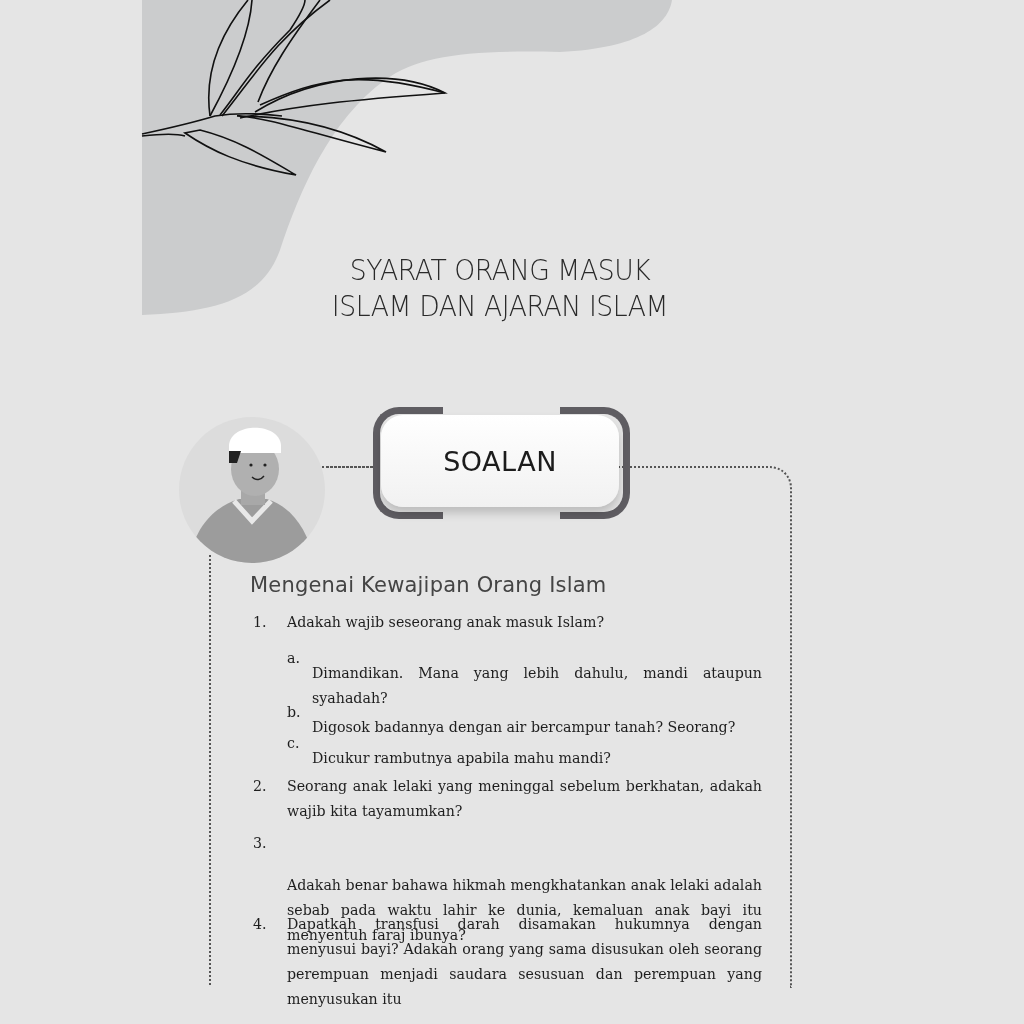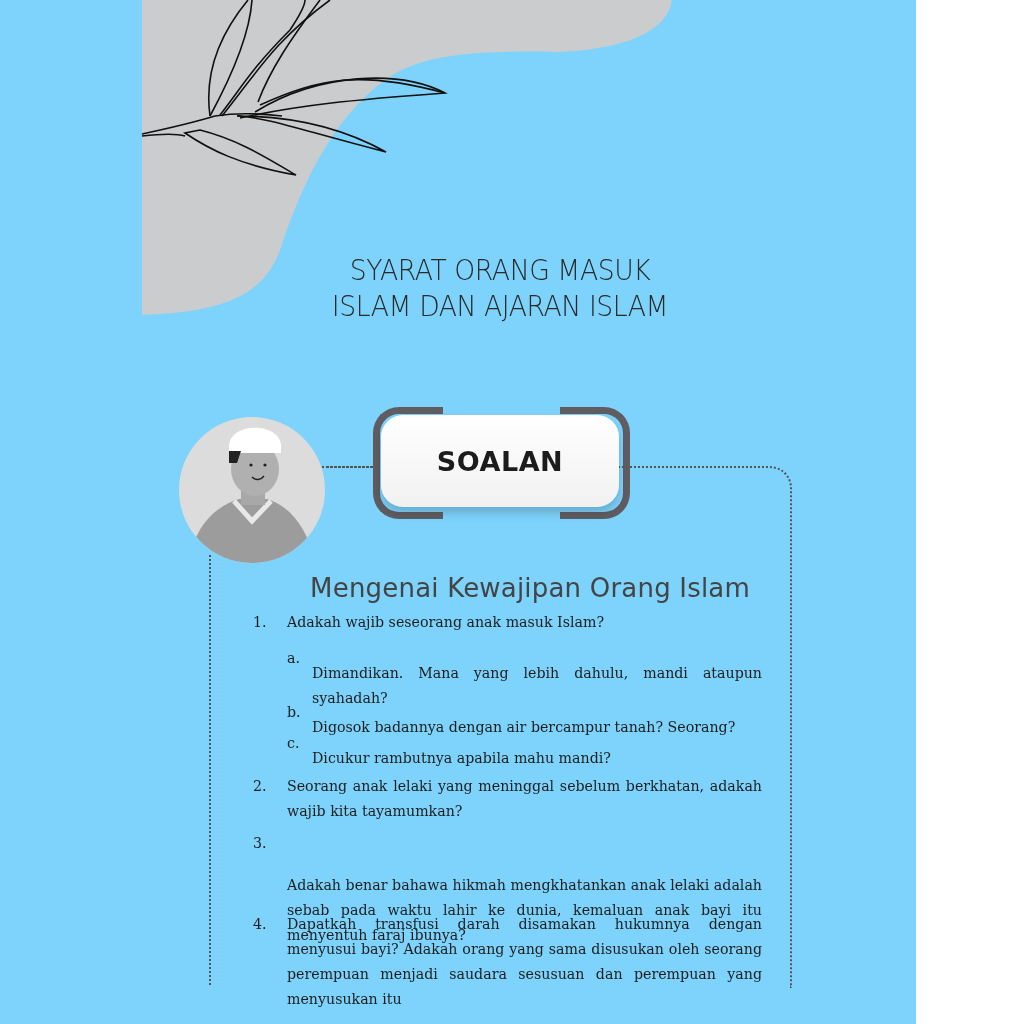--- a/index.html
+++ b/index.html
@@ -1,38 +1,38 @@
 <!DOCTYPE html>
 <html><head>
 <meta charset="utf-8">
 <style>
   html, body { margin: 0; padding: 0; background: #ffffff; }
   body { width: 1024px; height: 1024px; position: relative; overflow: hidden; font-family: "DejaVu Sans", sans-serif; }
-  .page { position: absolute; left: 0; top: 0; width: 916px; height: 1024px; background: #7dd3fc; }
+  .page { position: absolute; left: 0; top: 0; width: 1024px; height: 1024px; background: #e5e5e5; }
   .blob { position: absolute; left: 0; top: 0; }
   .title { position: absolute; left: 250px; width: 500px; top: 252px; text-align: center;
            font-family: "DejaVu Sans", sans-serif; font-weight: 300; font-size: 29px; line-height: 36px;
            color: #2a2a2a; letter-spacing: -0.5px; transform: scaleX(0.92); }
   .title div { white-space: nowrap; }
   .frame { position: absolute; left: 210px; top: 466px; width: 580px; height: 520px;
            border-top: 2px dotted #555; border-right: 2px dotted #555; border-top-right-radius: 22px; }
   .frame-left { position: absolute; left: 209px; top: 555px; width: 0; height: 430px; border-left: 2px dotted #555; }
   .conn { position: absolute; left: 322px; top: 466px; width: 55px; border-top: 2px dotted #555; }
   .avatar { position: absolute; left: 179px; top: 417px; width: 146px; height: 146px; border-radius: 50%;
             background: #dcdcdc; overflow: hidden; }
   .badge-wrap { position: absolute; left: 373px; top: 407px; width: 257px; height: 112px; }
   .badge { position: absolute; left: 8px; top: 8px; width: 238px; height: 92px; border-radius: 22px;
            background: linear-gradient(#ffffff, #f1f1f1); box-shadow: 0 6px 10px rgba(0,0,0,0.18);
            display: flex; align-items: center; justify-content: center; }
-  .badge-text { font-family: "DejaVu Sans", sans-serif; font-weight: bold; font-size: 27px; color: #1c1c1c; letter-spacing: 0.5px; }
+  .badge-text { font-family: "DejaVu Sans", sans-serif; font-weight: normal; font-size: 27px; color: #1c1c1c; letter-spacing: 0.5px; }
   .bracket { position: absolute; top: 0; width: 70px; height: 112px; border: 7px solid #5f5d62; box-sizing: border-box; }
   .bracket.l { left: 0; border-right: none; border-radius: 26px 0 0 26px; }
   .bracket.r { right: 0; border-left: none; border-radius: 0 26px 26px 0; }
-  .section { position: absolute; left: 250px; width: 500px; top: 573px; text-align: right;
-             font-family: "DejaVu Sans", sans-serif; font-size: 26px; color: #444; letter-spacing: 0.2px; }
+  .section { position: absolute; left: 250px; width: 500px; top: 573px; text-align: left;
+             font-family: "DejaVu Sans", sans-serif; font-size: 21px; color: #444; letter-spacing: 0.2px; }
   .q { position: absolute; font-family: "DejaVu Serif", serif; font-size: 14.2px; line-height: 25px; color: #1e1e1e; }
   .num { position: absolute; left: 253px; }
   .qtext { position: absolute; left: 287px; width: 475px; text-align: justify; }
   .sub-l { position: absolute; left: 287px; }
   .sub-t { position: absolute; left: 312px; width: 450px; text-align: justify; margin-top: 15px; }
 </style>
 </head>
 <body>
 
 <div class="page">

